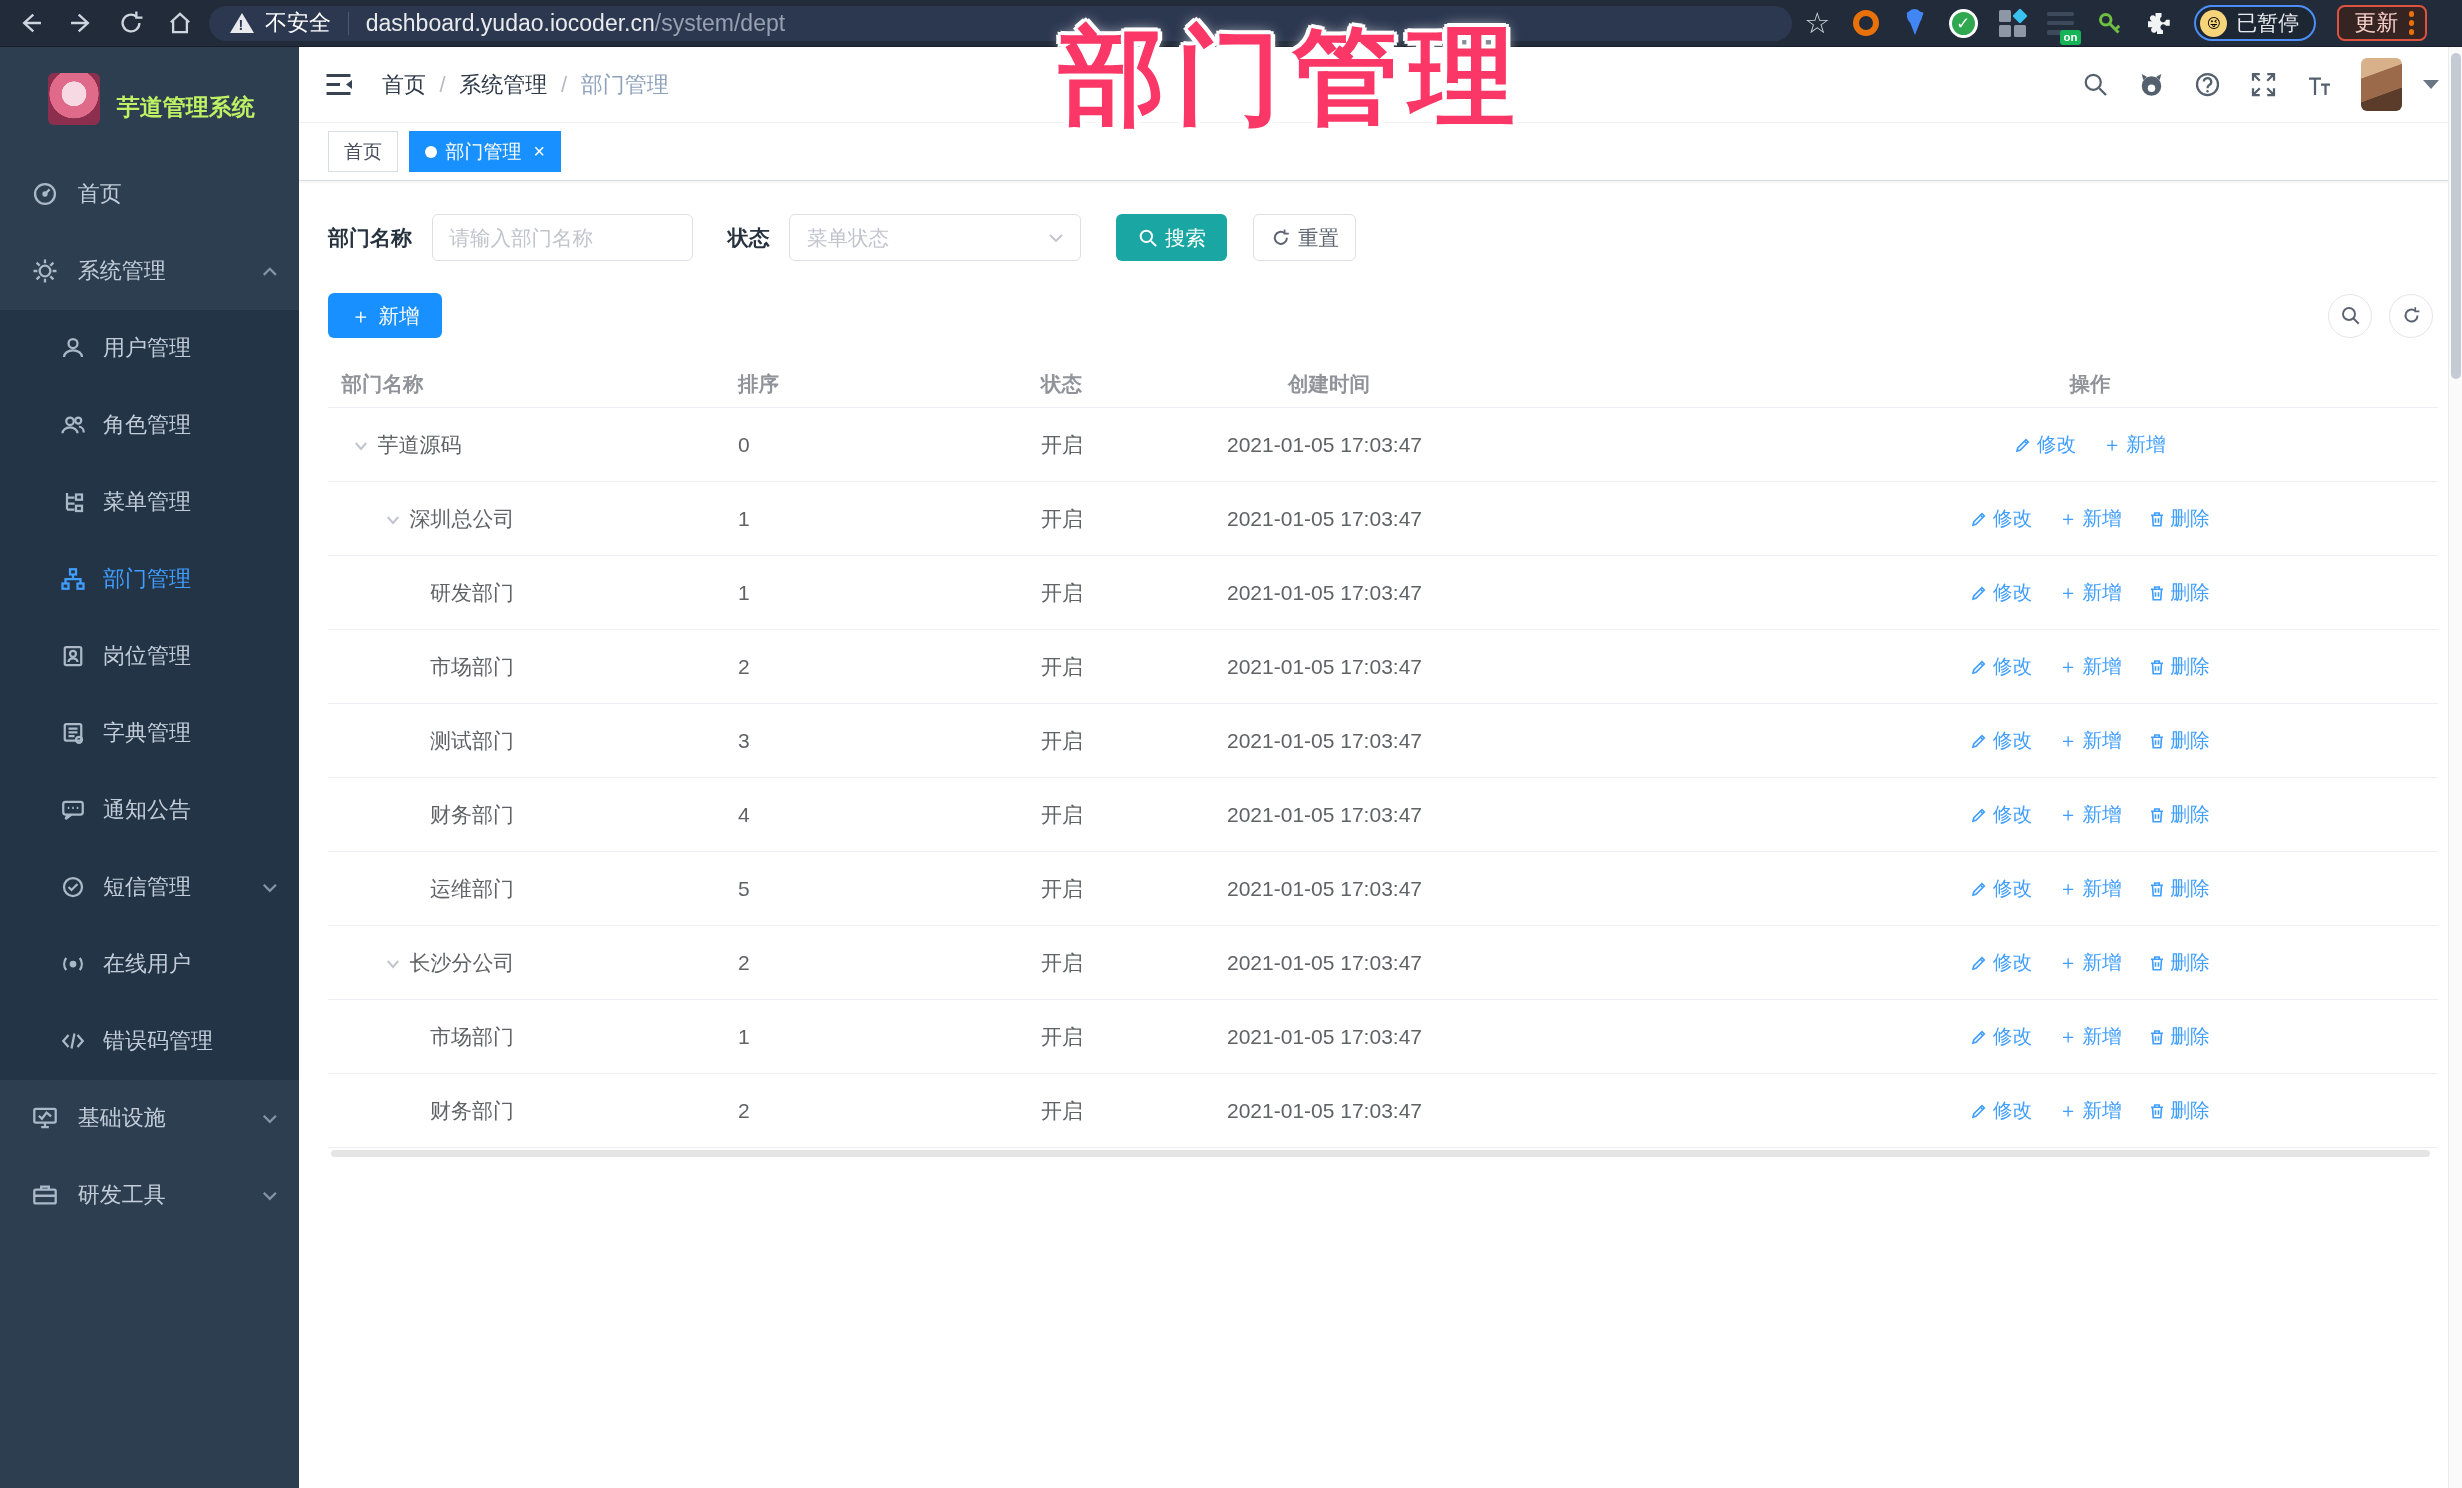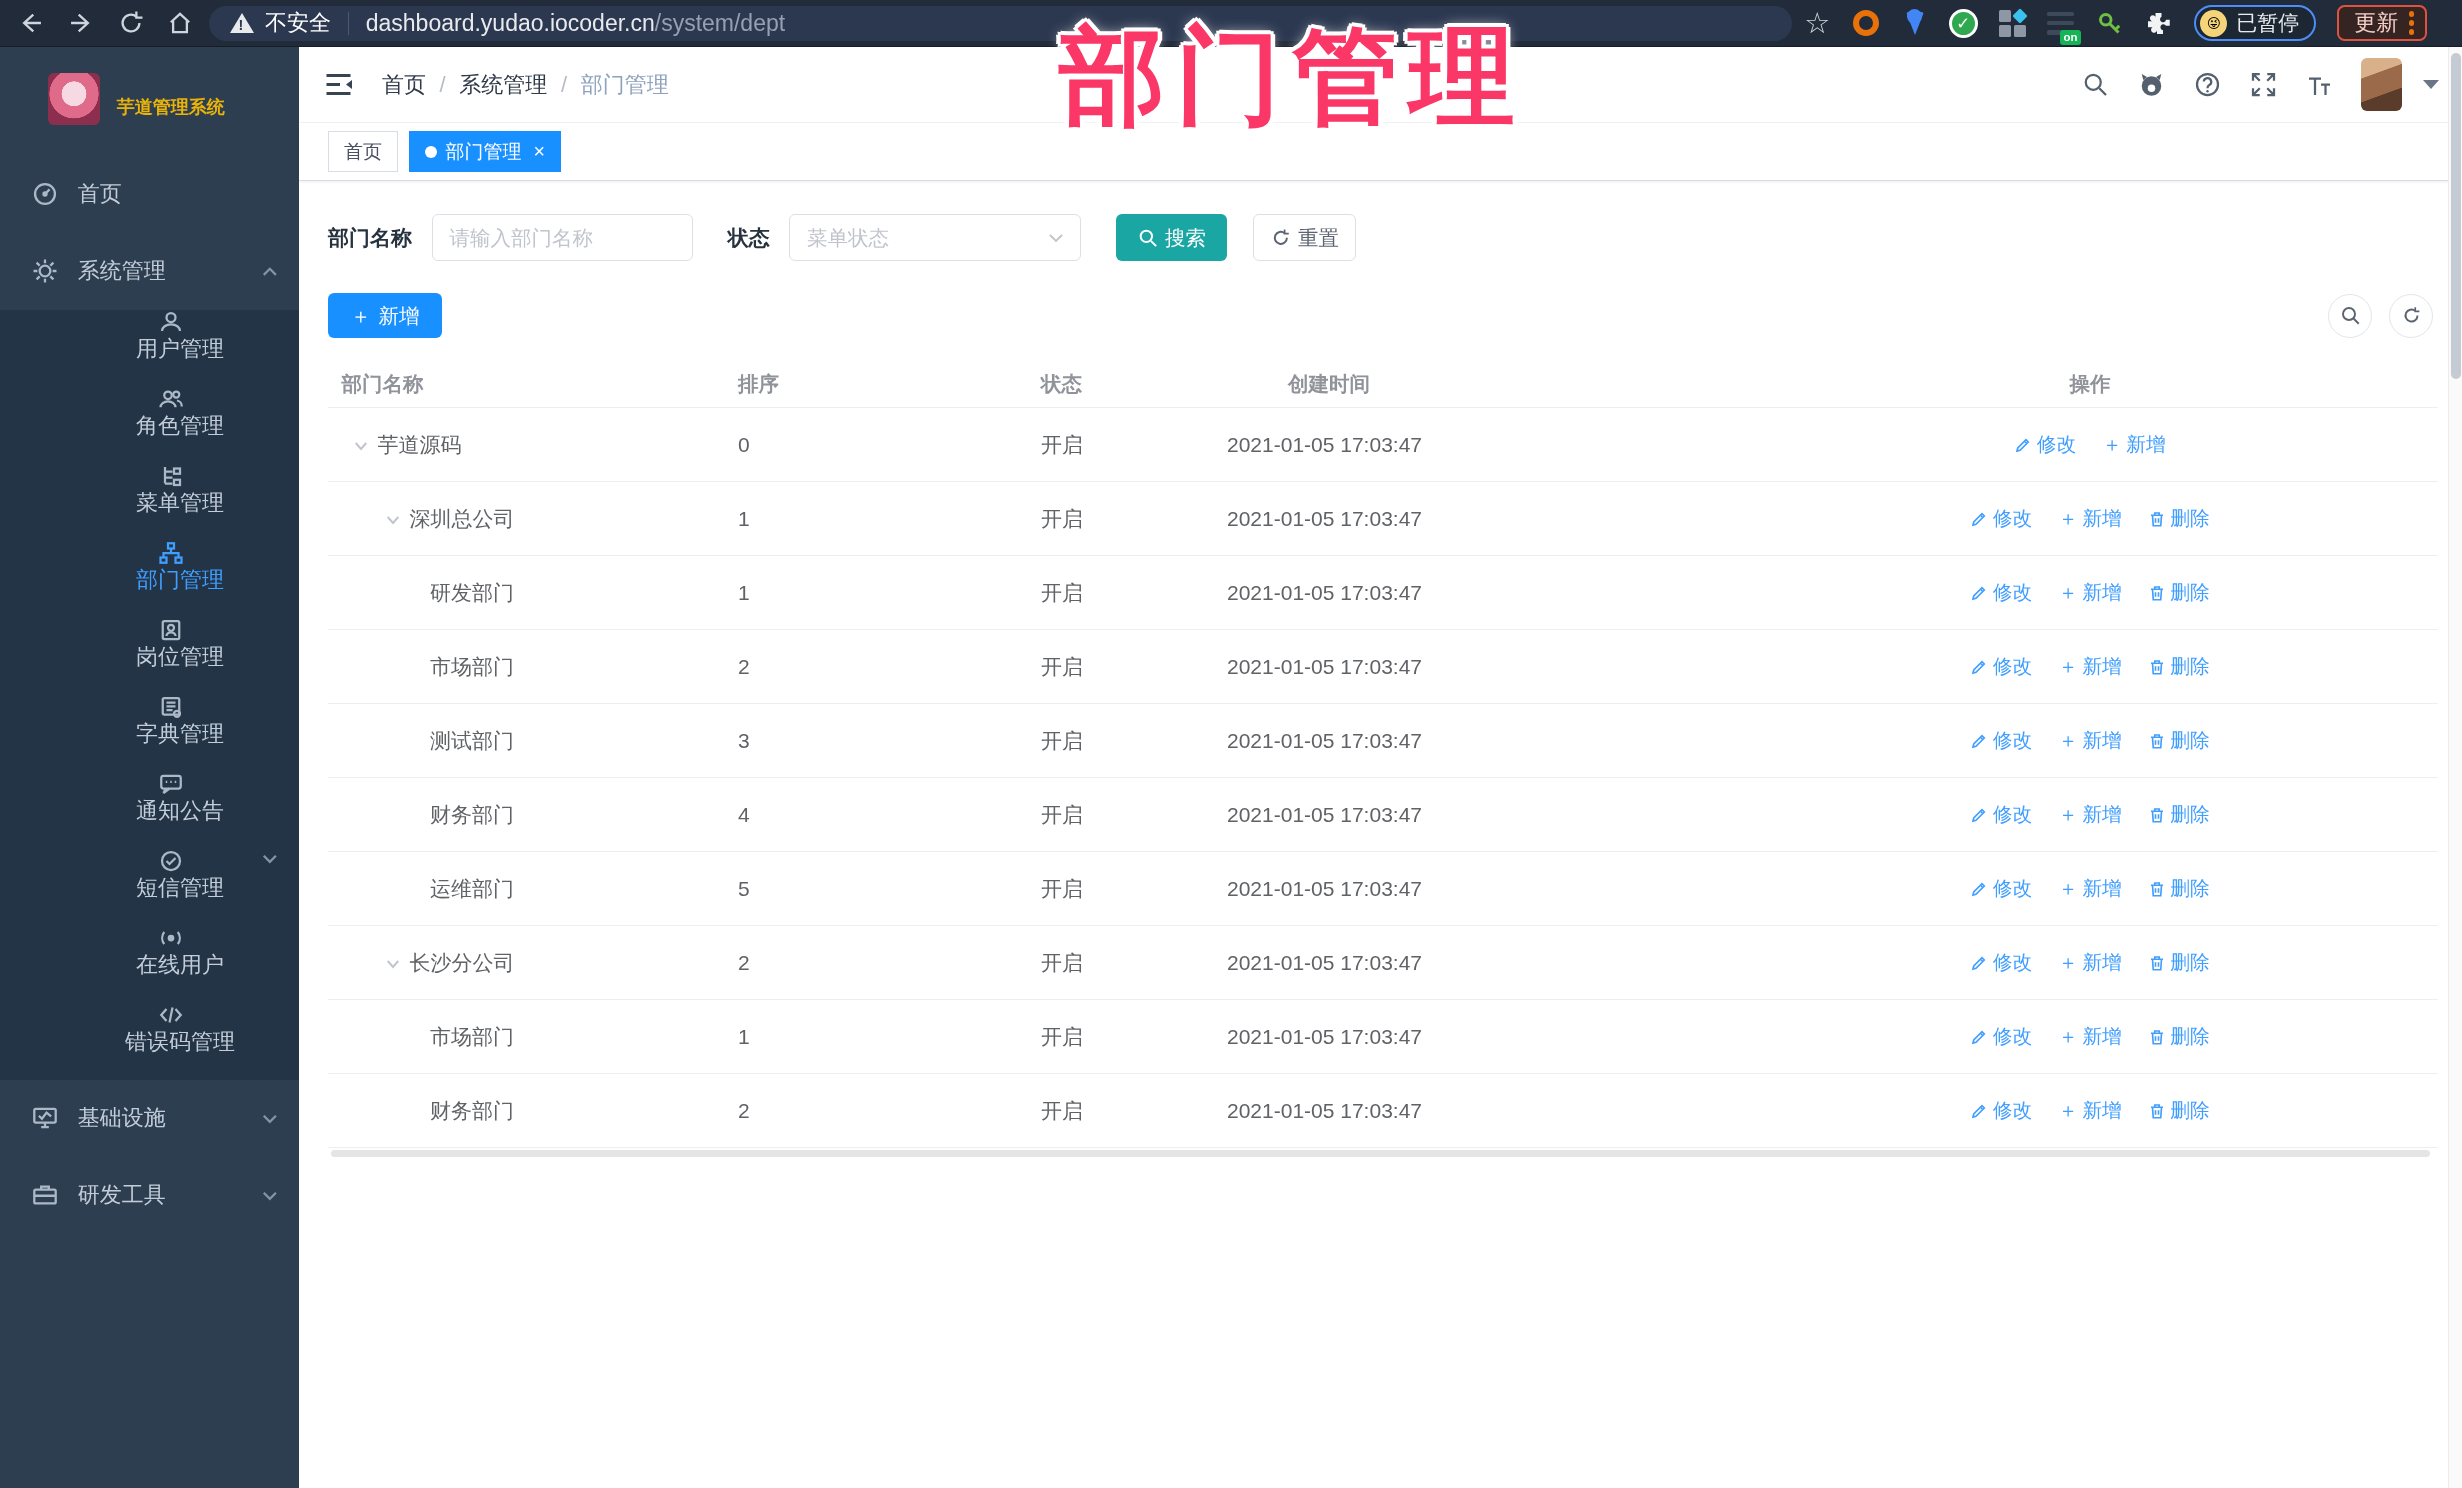--- a/index.html
+++ b/index.html
@@ -40,28 +40,28 @@
   .profile-status { color:#e8eaed; font-size:21px; }
   .update-chip { margin-left:21px; height:36px; border:2.3px solid #de5340; background:#362423; border-radius:7.6px; display:flex; align-items:center; padding:0 10.6px 0 15px; gap:10.6px; flex:0 0 auto; }
   .update-label { color:#f6cfc8; font-size:22px; }
   .kebab { display:flex; flex-direction:column; gap:3.8px; }
   .kebab i { width:5.3px; height:5.3px; background:#e8710a; border-radius:50%; }
 
   
   .sidebar { position:absolute; left:0; top:47px; width:299px; height:1441px; background:#2d3e50; }
   .logo-row { display:flex; align-items:center; padding:26px 0 23px 48px; gap:16.7px; }
   .logo-img { width:52px; height:52px; border-radius:6px; background:radial-gradient(circle at 50% 40%, #f7d9e3 0 30%, #e06a8a 31% 60%, #8c2f4f 61%); flex:0 0 auto; }
-  .logo-title { color:#eab308; font-size:18px; font-weight:600;margin-top:16px; }
+  .logo-title { color:#bef264; font-size:23px; font-weight:600;margin-top:16px; }
   .menu { margin-top:7.6px; }
   .m-item { height:77px; display:flex; align-items:center; padding-left:32px; color:#c3cdd9; font-size:22px; cursor:pointer; position:relative; }
   .m-item .m-ic { width:26px; height:26px; margin-right:19.7px; color:#aab8c7; flex:0 0 auto; }
   .m-item .m-ic svg { width:26px; height:26px; }
   .m-chevron { position:absolute; right:19.7px; width:19.7px; height:19.7px; color:#8494a6; }
   .submenu { background:#233446; }
-  .s-item { height:77px; display:flex; align-items:center; padding-left:61px; color:#c3cdd9; font-size:22px; cursor:pointer; position:relative;flex-direction:column; }
+  .s-item { height:77px; display:flex; align-items:center; padding-left:61px; color:#c3cdd9; font-size:22px; cursor:pointer; position:relative; }
   .s-item .m-ic { width:24px; height:24px; margin-right:18px; color:#aab8c7; flex:0 0 auto; }
   .s-item .m-ic svg { width:24px; height:24px; }
   .s-item.active, .s-item.active .m-ic { color:#409eff; }
 
   
   .main { position:absolute; left:299px; top:47px; width:2163px; height:1441px; background:#fff; }
   .app-header { height:76px; display:flex; align-items:center; border-bottom:0.8px solid #eef0f4; position:relative; }
   .hamburger { margin-left:23px; width:33px; height:33px; color:#394452; display:flex; align-items:center; justify-content:center; cursor:pointer; }
   .breadcrumb { margin-left:27px; display:flex; align-items:center; gap:13.6px; font-size:22px; }
   .bc-item { color:#303b49; }

